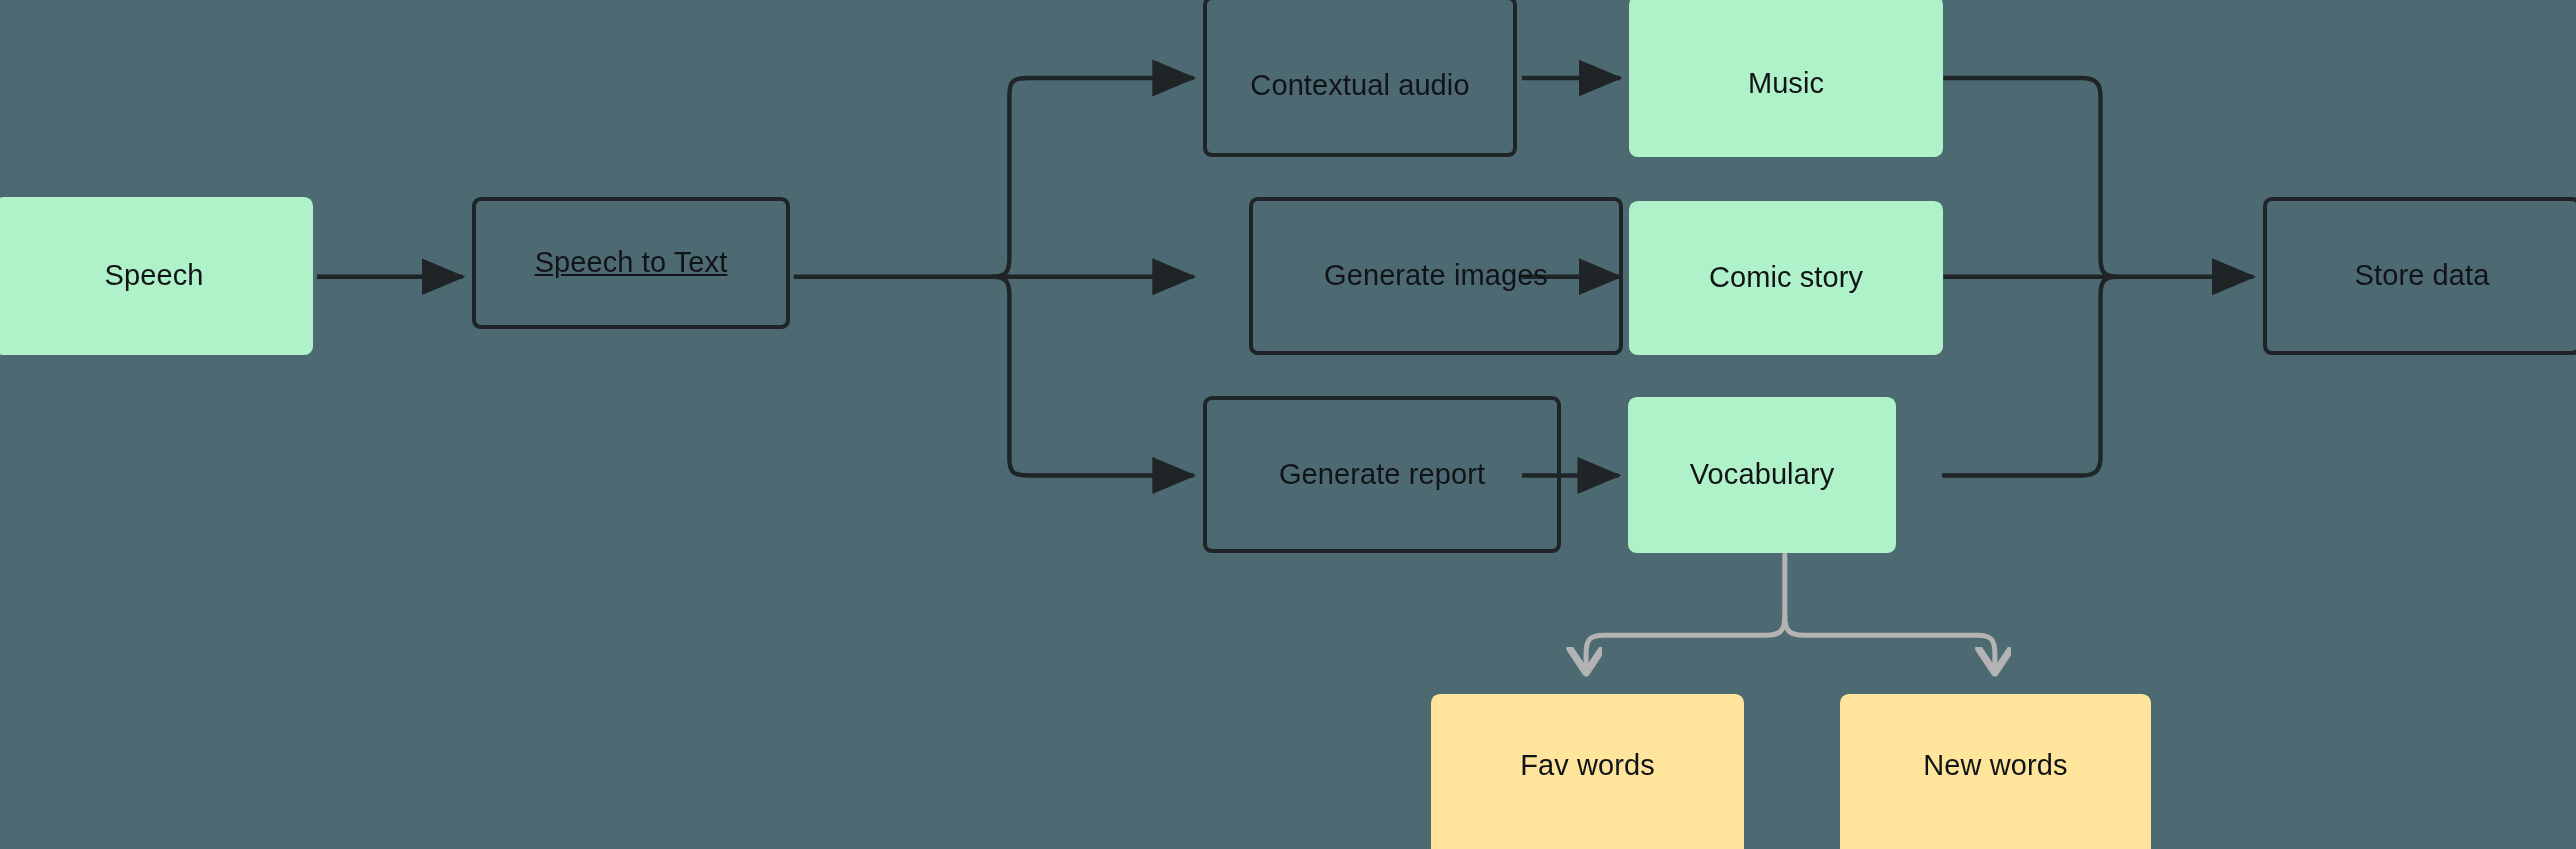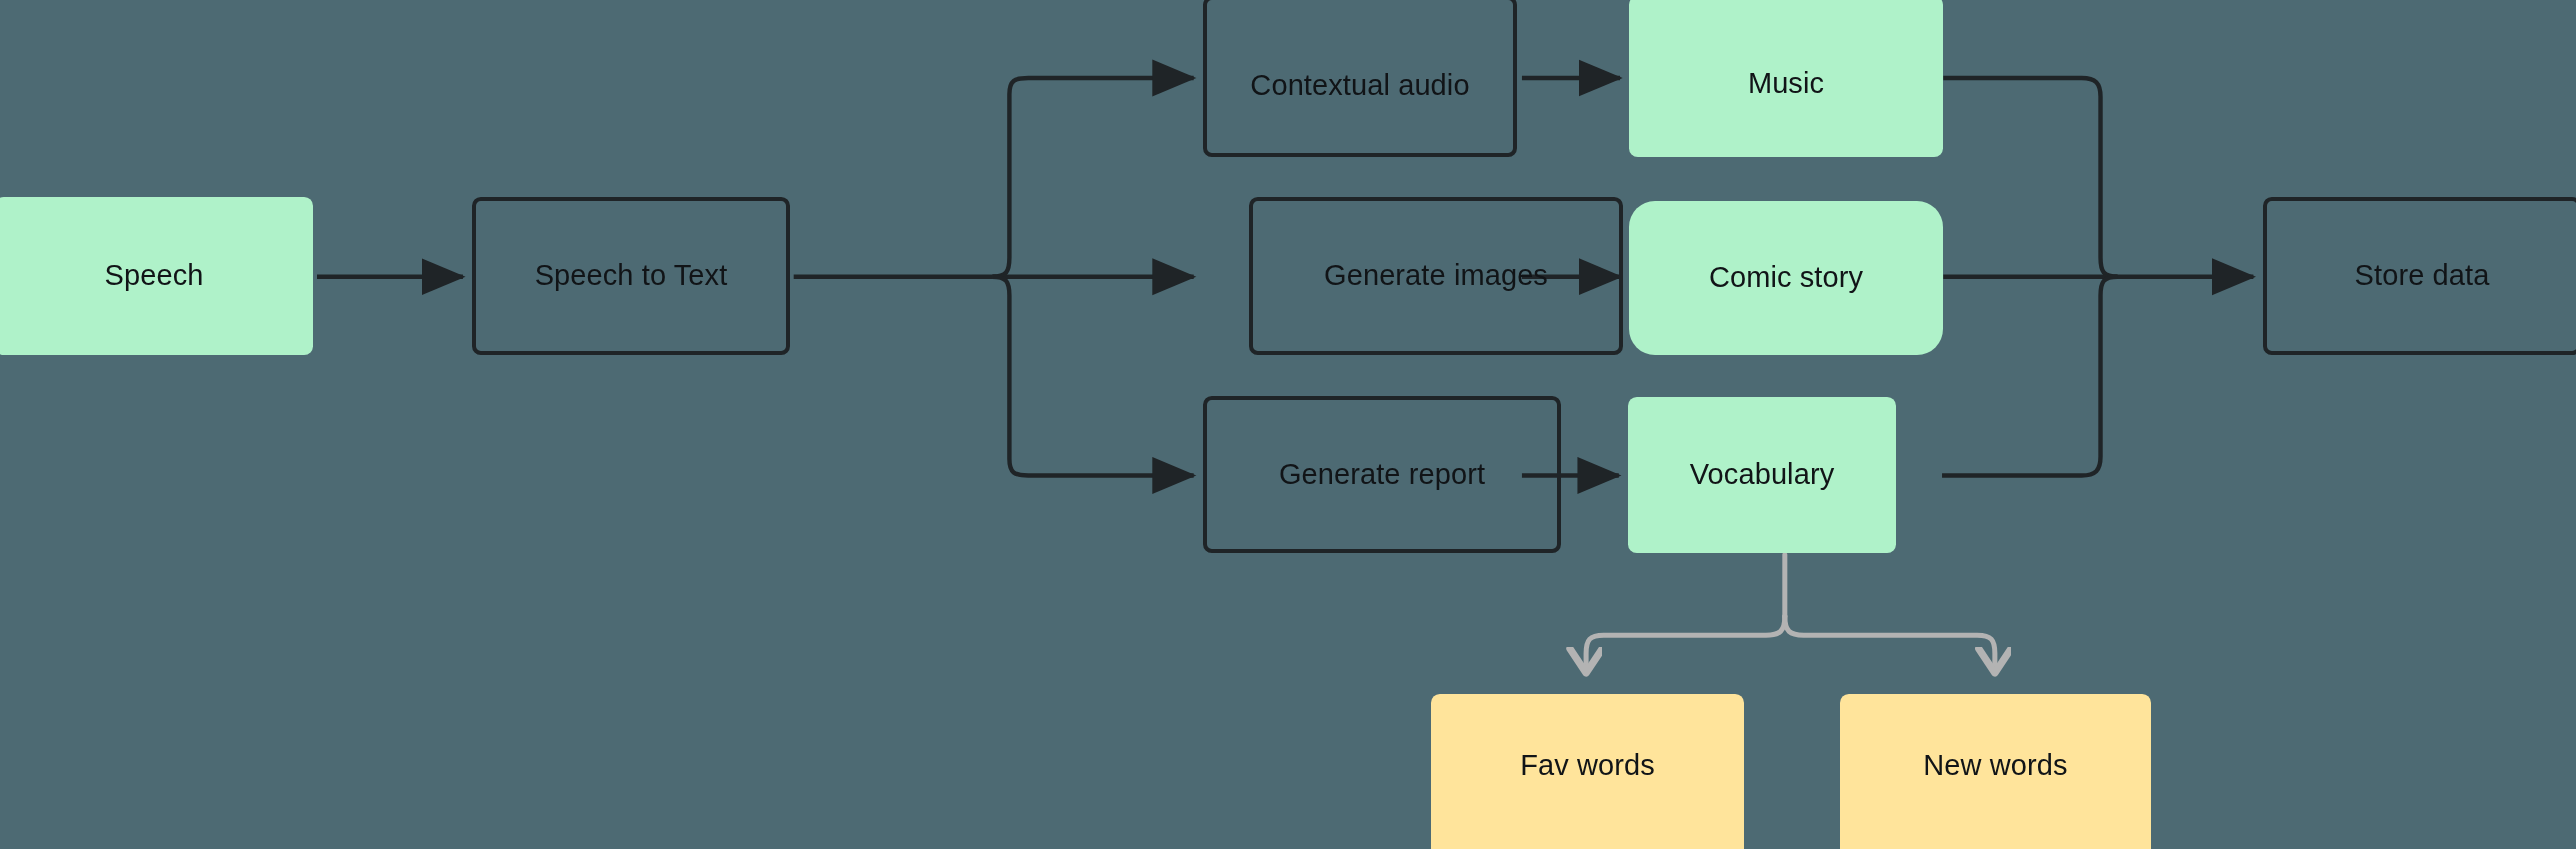--- a/index.html
+++ b/index.html
@@ -104,41 +104,41 @@
       <path d="M 2838,882 L 2838,980"></path>
       <path d="M 2838,980 C 2838,1004 2830,1010 2808,1010 L 2550,1010 C 2528,1010 2522,1017 2522,1039 L 2522,1070" marker-end="url(#arrowLight)"></path>
       <path d="M 2838,980 C 2838,1004 2846,1010 2868,1010 L 3144,1010 C 3166,1010 3172,1017 3172,1039 L 3172,1070" marker-end="url(#arrowLight)"></path>
     </g>
   </svg>
 
   <div class="node green" style="left:-5px; top:197px; width:318px; height:158px;">
     <span class="node-label">Speech</span>
   </div>
 
-  <div class="node plain" style="left:472px; top:197px; width:318px; height:158px;">
+  <div class="node plain" style="left:472px; top:197px; width:318px; height:132px;text-decoration:underline;">
     <span class="node-label">Speech to Text</span>
   </div>
 
   <div class="node plain" style="left:1203px; top:-3.8px; width:314px; height:161px;">
     <span class="node-label" style="margin-top:18px;">Contextual audio</span>
   </div>
 
   <div class="node plain" style="left:1249px; top:197px; width:374px; height:158px;">
     <span class="node-label">Generate images</span>
   </div>
 
   <div class="node plain" style="left:1203px; top:396px; width:358px; height:157px;">
     <span class="node-label">Generate report</span>
   </div>
 
   <div class="node green" style="left:1629px; top:-3.8px; width:314px; height:161px;">
     <span class="node-label" style="margin-top:14px;">Music</span>
   </div>
 
-  <div class="node green" style="left:1629px; top:201px; width:314px; height:154px;border-radius:26px;">
+  <div class="node green" style="left:1629px; top:201px; width:314px; height:154px;">
     <span class="node-label">Comic story</span>
   </div>
 
   <div class="node green" style="left:1628px; top:397px; width:268px; height:156px;">
     <span class="node-label">Vocabulary</span>
   </div>
 
   <div class="node plain" style="left:2263px; top:197px; width:318px; height:158px;">
     <span class="node-label">Store data</span>
   </div>

